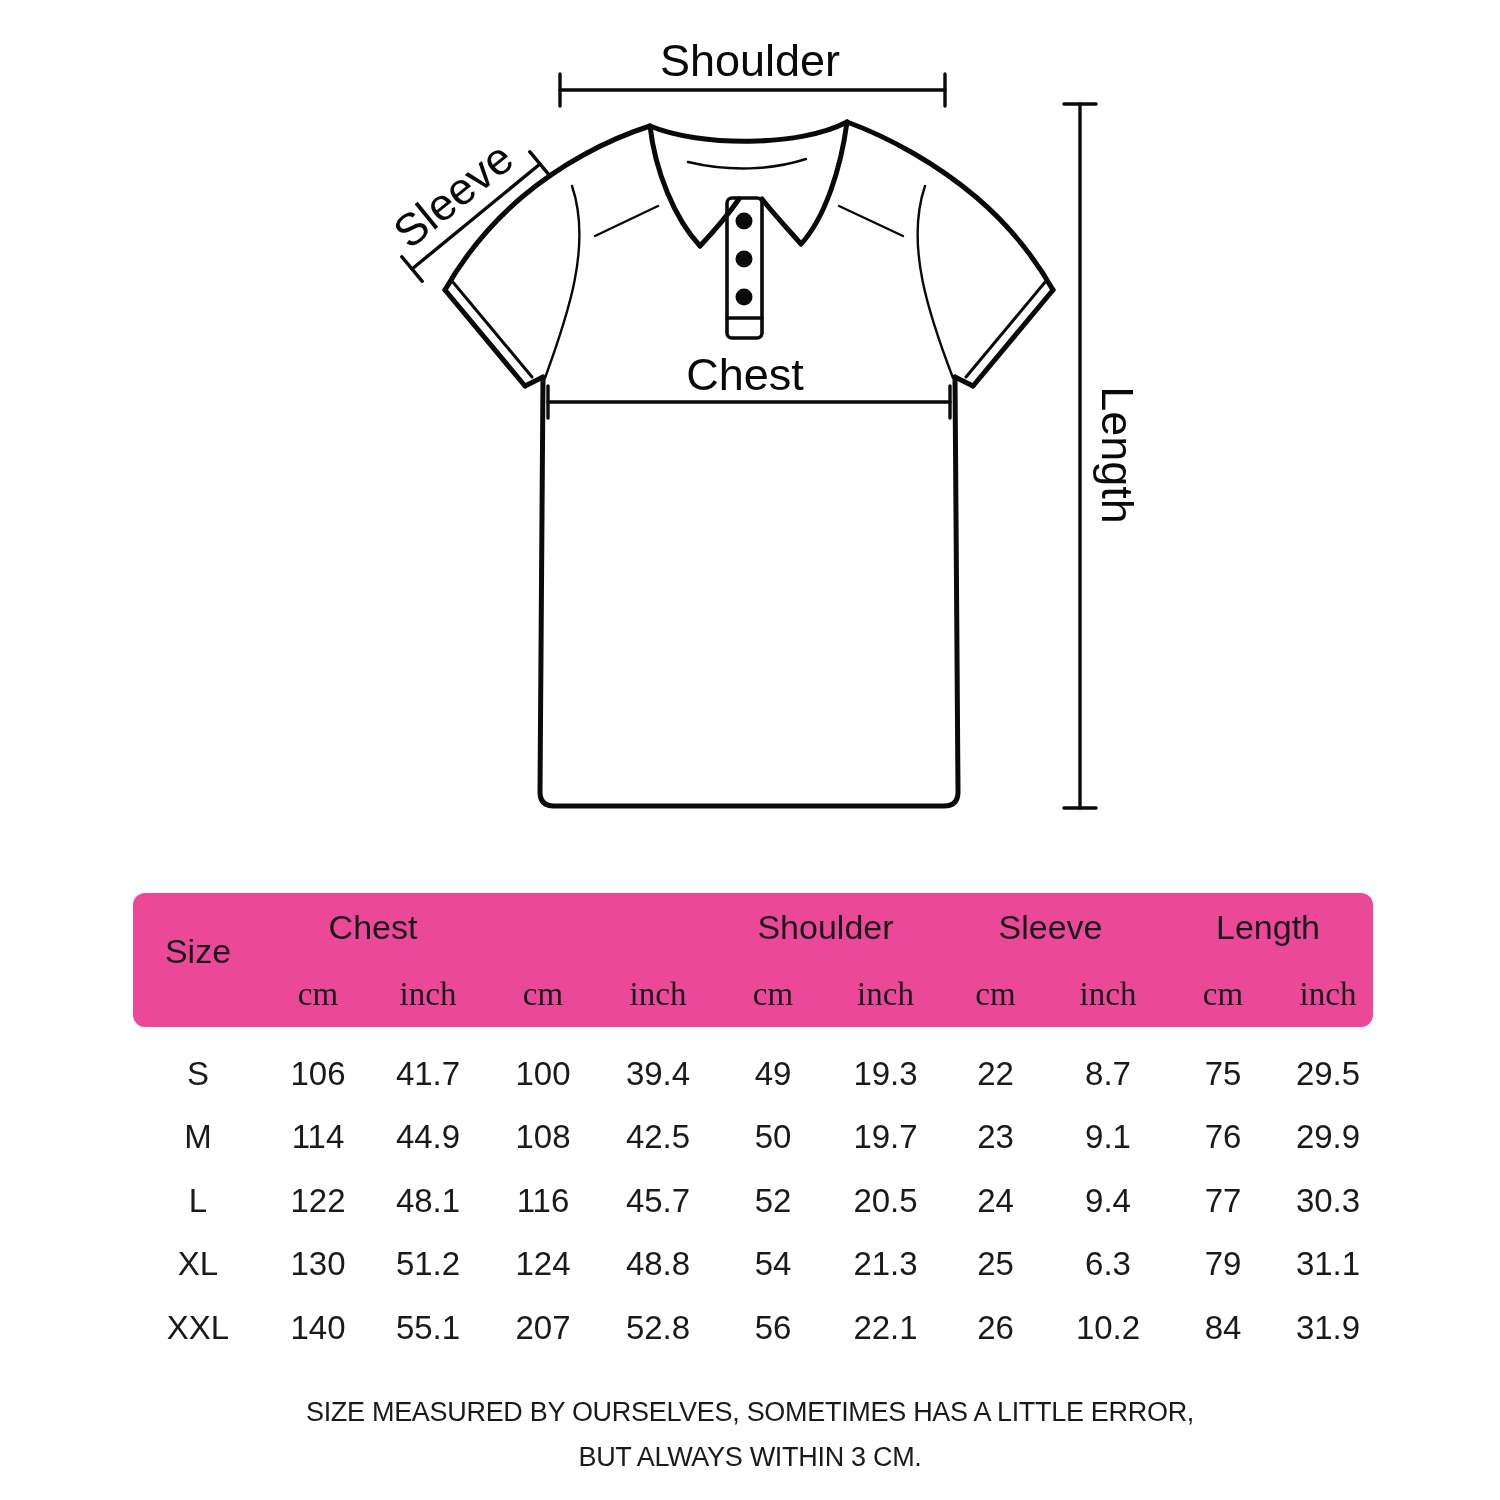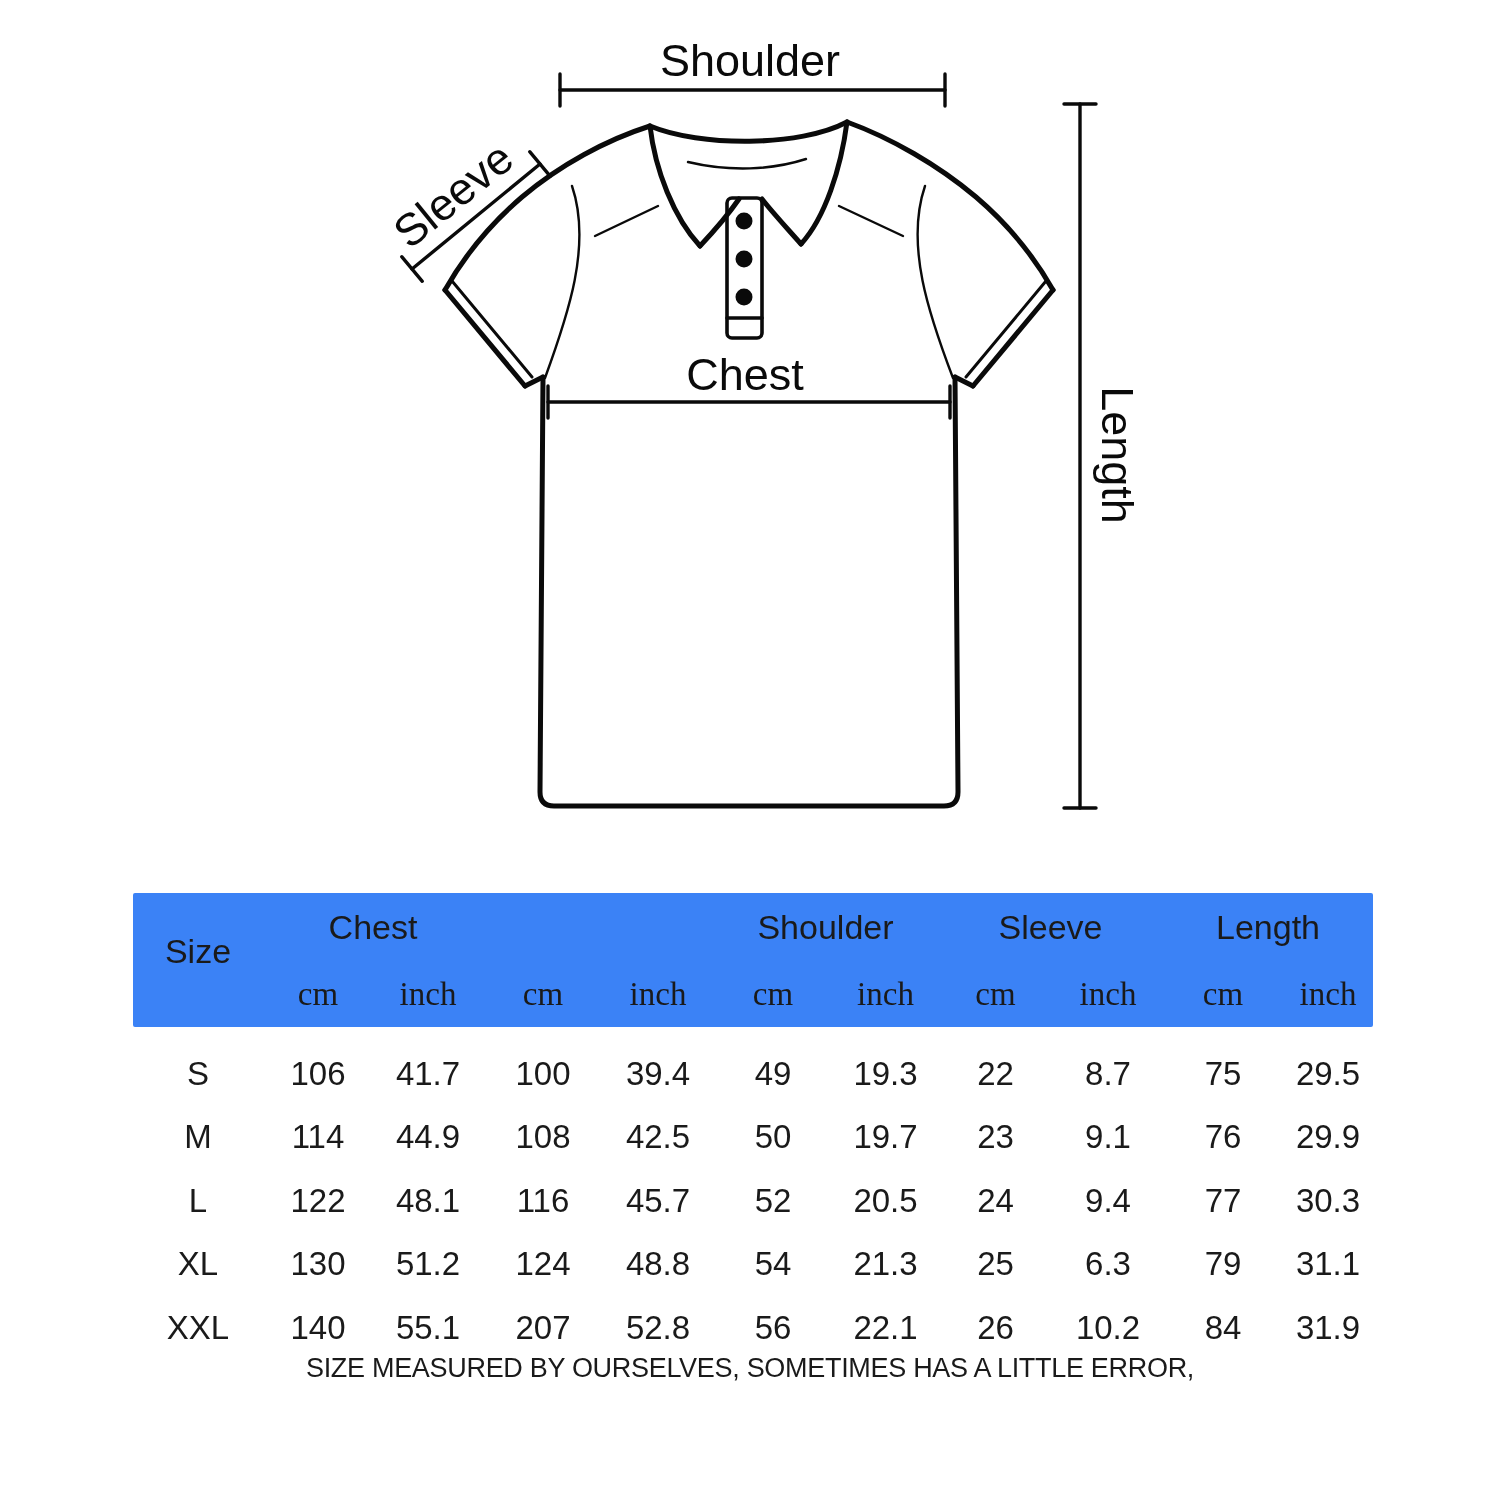--- a/index.html
+++ b/index.html
@@ -10,36 +10,36 @@
   .diagram{position:absolute;left:0;top:0;}
   .dim-label{font-family:"Liberation Sans","DejaVu Sans",sans-serif;font-size:45px;font-weight:500;fill:#0a0a0a;}
 
   
   .size-table{
     position:absolute;left:133px;top:893px;width:1240px;
     --cols:130px 110px 110px 120px 110px 120px 105px 115px 110px 120px 90px;
   }
   .thead{
     display:grid;grid-template-columns:var(--cols);grid-template-rows:68px 66px;
-    background:#3b82f6;border-radius:2px;
+    background:#ec4899;border-radius:12px;
   }
   .cell{display:flex;align-items:center;justify-content:center;}
   .size-cell{grid-column:1;grid-row:1/3;font-size:34px;position:relative;top:-9px;}
   .group{grid-row:1;font-size:34px;}
   .g1{grid-column:2/4}.g2{grid-column:4/6}.g3{grid-column:6/8}.g4{grid-column:8/10}.g5{grid-column:10/12}
   .unit{grid-row:2;font-size:33px;font-family:Liberation Serif, serif;}
   .c2{grid-column:2}.c3{grid-column:3}.c4{grid-column:4}.c5{grid-column:5}.c6{grid-column:6}
   .c7{grid-column:7}.c8{grid-column:8}.c9{grid-column:9}.c10{grid-column:10}.c11{grid-column:11}
   .tbody{margin-top:15px;}
   .trow{display:grid;grid-template-columns:var(--cols);height:63.5px;align-items:center;}
   .trow .cell{font-size:33px;}
 
   
   .note{
-    position:absolute;left:0;top:1346px;width:1500px;text-align:center;
+    position:absolute;left:0;top:1390px;width:1500px;text-align:center;
     font-size:27px;line-height:45px;letter-spacing:-0.3px;color:#1a1a1a;
   }
 </style>
 </head>
 <body>
 
 <div class="sheet">
 
   <svg class="diagram" width="1500" height="870" viewBox="0 0 1500 870">
     <g stroke="#0a0a0a" fill="none" stroke-linecap="round" stroke-linejoin="round">
@@ -199,15 +199,16 @@
         <div class="cell">10.2</div>
         <div class="cell">84</div>
         <div class="cell">31.9</div>
       </div>
 
     </div>
   </div>
 
   <div class="note">
     <div>SIZE MEASURED BY OURSELVES, SOMETIMES HAS A LITTLE ERROR,</div>
+    <div>BUT ALWAYS WITHIN 3 CM.</div>
   </div>
 
 </div>
 
 </body></html>

